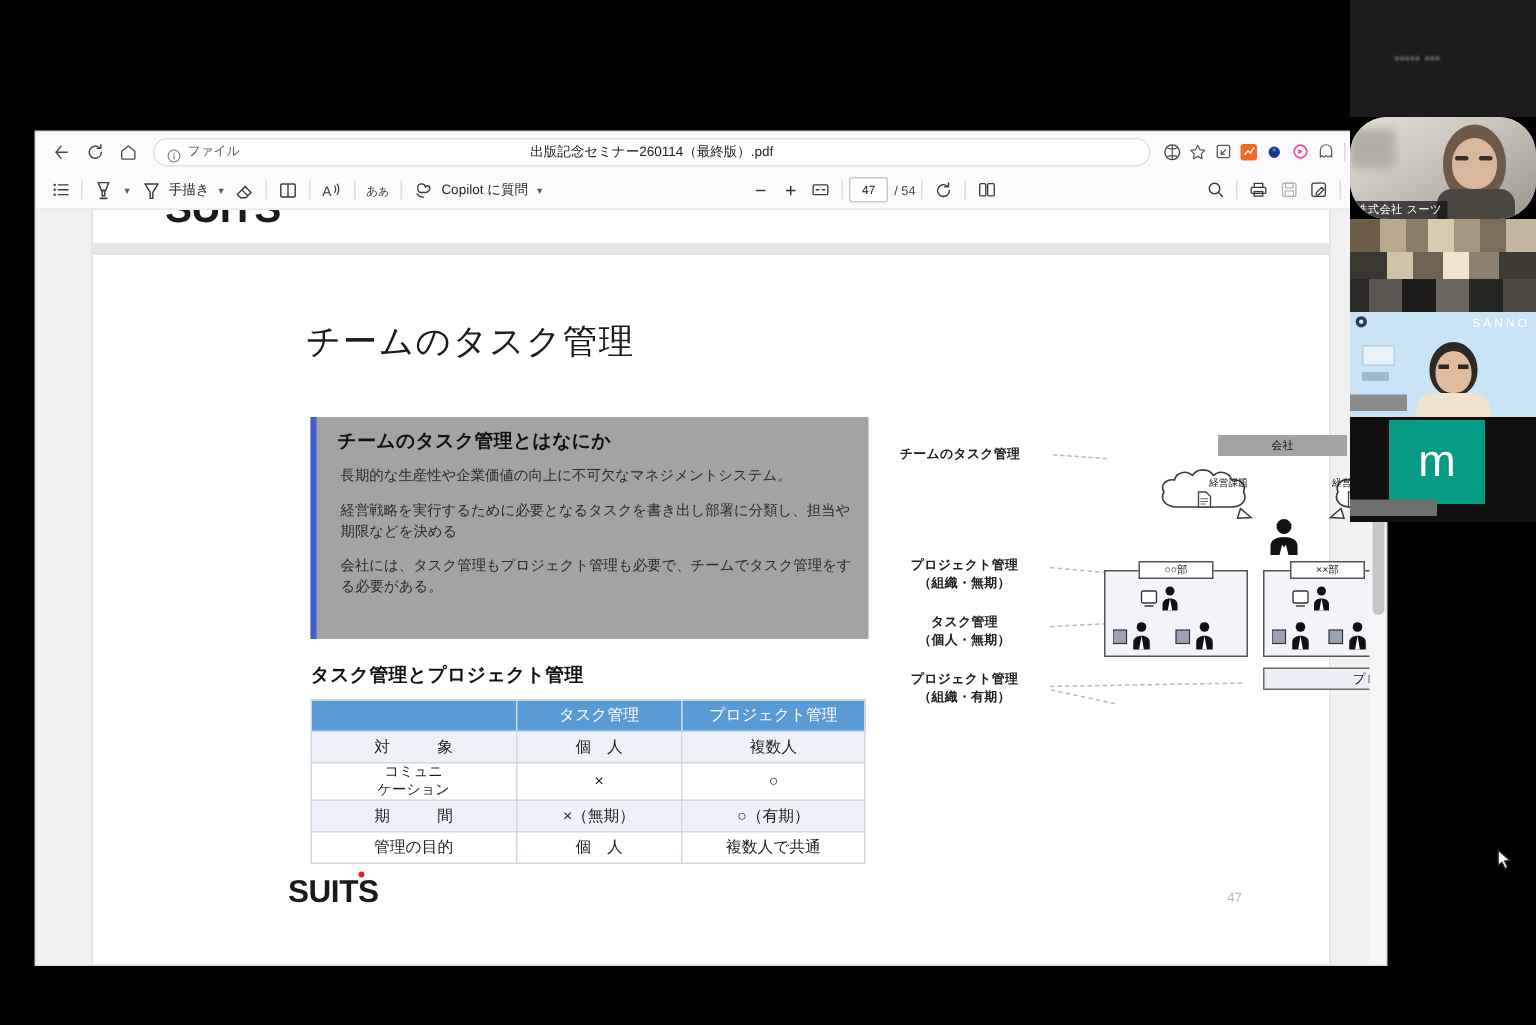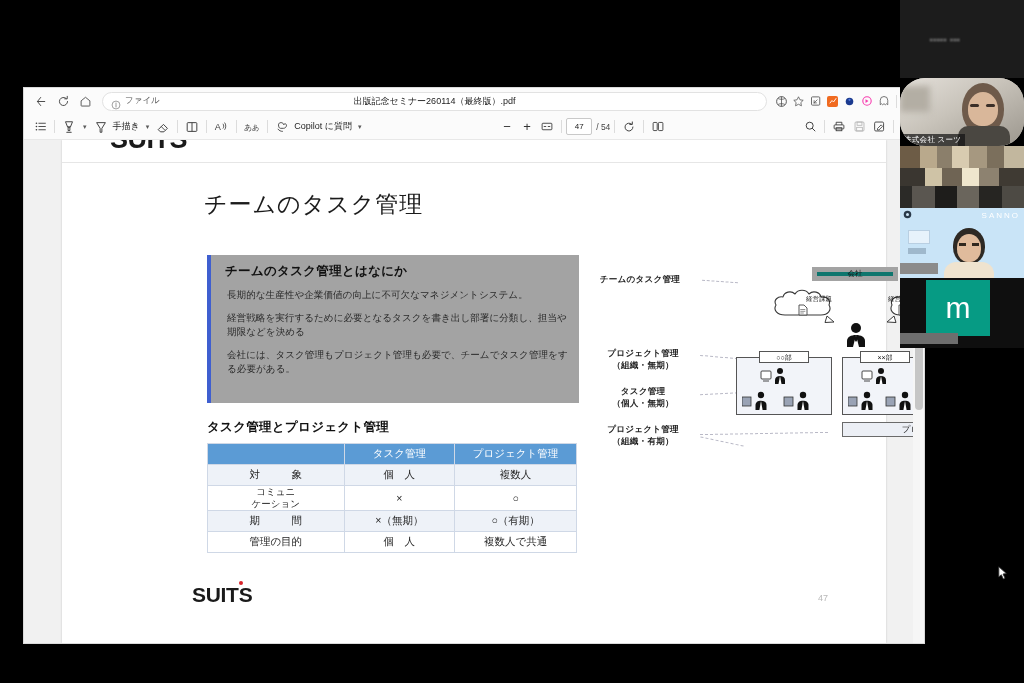--- a/index.html
+++ b/index.html
@@ -45,21 +45,21 @@
   #page {
     position:relative; width:824px; background:#fff; margin-top:0;
     box-shadow:0 0 2px rgba(0,0,0,.18);
     height:100%;
   }
   
   #prevsliver { position:absolute; left:0; top:0; width:100%; height:22px; background:#fff; overflow:hidden; }
   #prevsliver .slogo { position:absolute; left:48px; top:-16px; font-size:27px; font-weight:800; color:#1a1a1a; letter-spacing:-.5px; }
   #gap { position:absolute; left:0; top:22px; width:100%; height:8px; background:#e6e6e6; }
 
-  #slide { position:absolute; left:0; top:23px; width:100%; bottom:18px; background:#fff; }
+  #slide { position:absolute; left:0; top:46px; width:100%; bottom:18px; background:#fff; }
 
   .slide-title { position:absolute; left:142px; top:26px; font-size:23px; color:#1b1b1b; letter-spacing:1px; }
 
   
   #callout {
     position:absolute; left:145px; top:92px; width:372px; height:148px;
     background:#a3a3a3; border-left:4px solid #3f5fd0;
   }
   #callout .c-title { position:absolute; left:14px; top:8px; font-size:12.5px; font-weight:bold; color:#111; letter-spacing:.3px; }
   #callout .c-body { position:absolute; left:16px; top:33px; right:8px; font-size:9.6px; color:#2a2a2a; line-height:1.45; }
@@ -72,21 +72,21 @@
   #tbl th, #tbl td { border:1px solid #cfd8e6; font-size:10.5px; color:#1e1e1e; text-align:center; height:21px; padding:0 2px; }
   #tbl thead th { background:#5b9bd5; color:#fff; font-weight:normal; font-size:10.5px; }
   #tbl tbody tr:nth-child(odd) td { background:#eef2f8; }
   #tbl tbody tr:nth-child(even) td { background:#ffffff; }
   #tbl td.two-line { line-height:1.25; font-size:9.5px; }
 
   
   #diagram { position:absolute; left:522px; top:96px; width:392px; height:300px; }
   .dlab { position:absolute; font-size:8.6px; color:#1f1f1f; font-weight:bold; text-align:center; line-height:1.4; letter-spacing:.2px; }
   .dashline { position:absolute; border-top:1px dashed #b9b9c6; height:0; }
-  .dbox { position:absolute; border:5px solid #a3a3a3; background:#0f766e; }
+  .dbox { position:absolute; border:7px solid #a3a3a3; background:#3b82f6; }
   .deptbox { position:absolute; border:1.5px solid #555; background:#f2f4f9; }
   .depttag { position:absolute; border:1px solid #555; background:#fff; font-size:7px; text-align:center; line-height:11px; color:#111; }
   .prjbar { position:absolute; border:1px solid #6a6a6a; background:#eceff5; display:flex; align-items:center; justify-content:center; font-size:8.5px; color:#111; letter-spacing:.4px; }
 
   
   .slide-logo { position:absolute; left:130px; bottom:18px; font-size:21px; font-weight:800; color:#1a1a1a; letter-spacing:-.3px; }
   .slide-logo .dot { position:absolute; left:47px; top:-2px; width:4px; height:4px; background:#d8232a; border-radius:50%; }
   .slide-pagenum { position:absolute; right:58px; bottom:22px; font-size:9px; color:#b8b8b8; }
 
   

